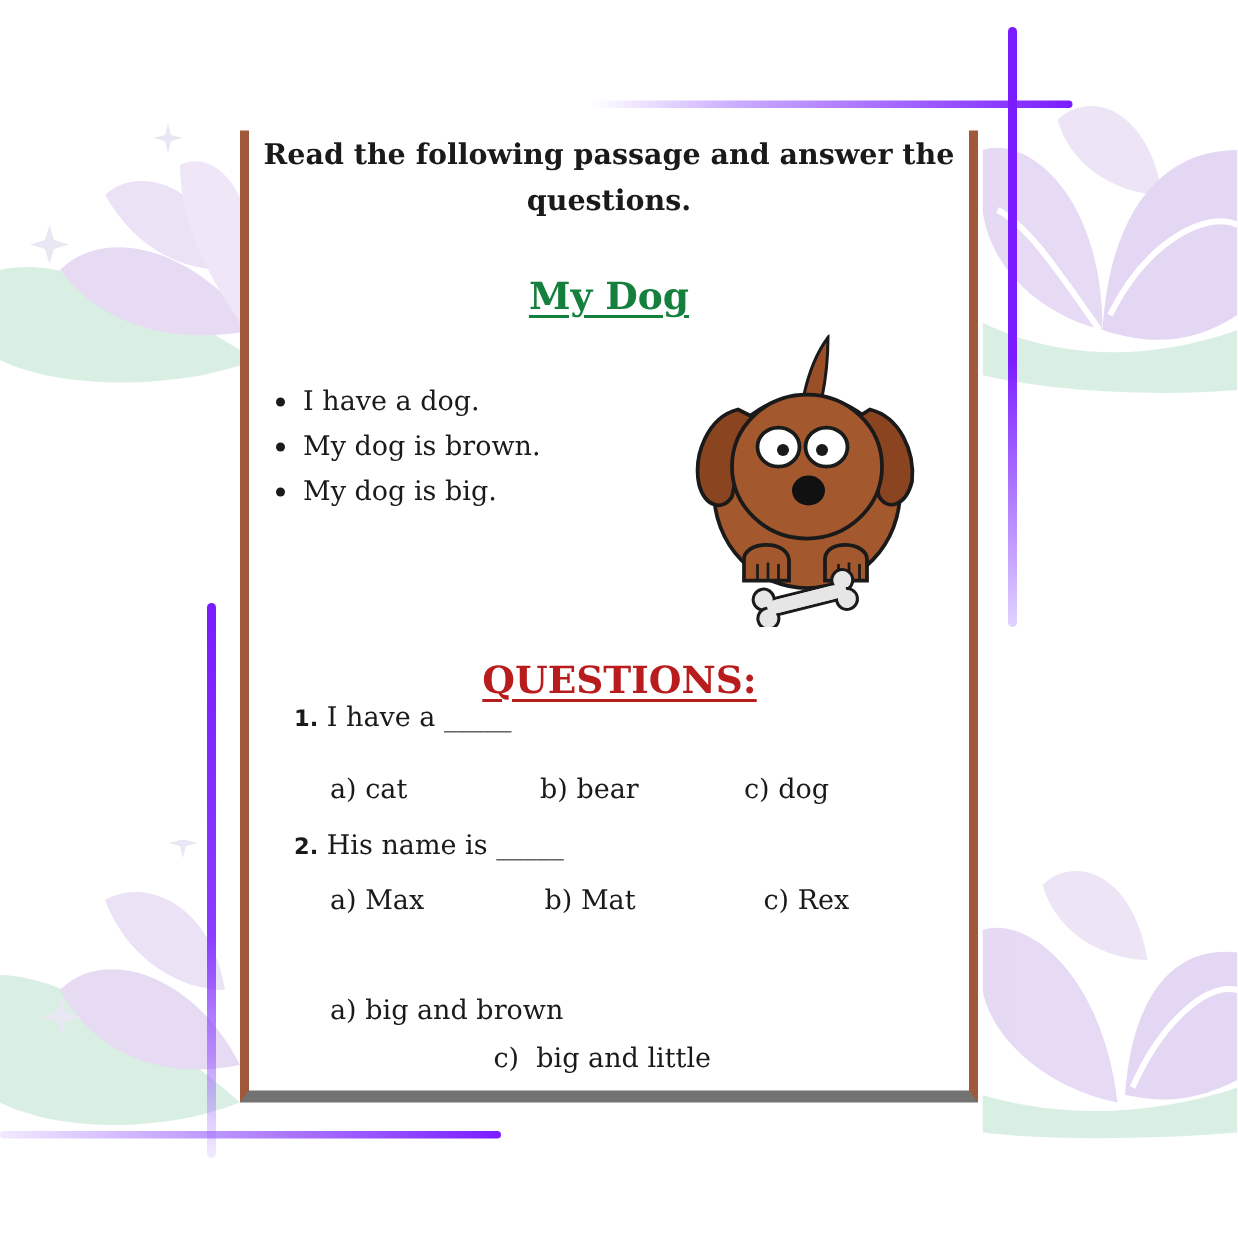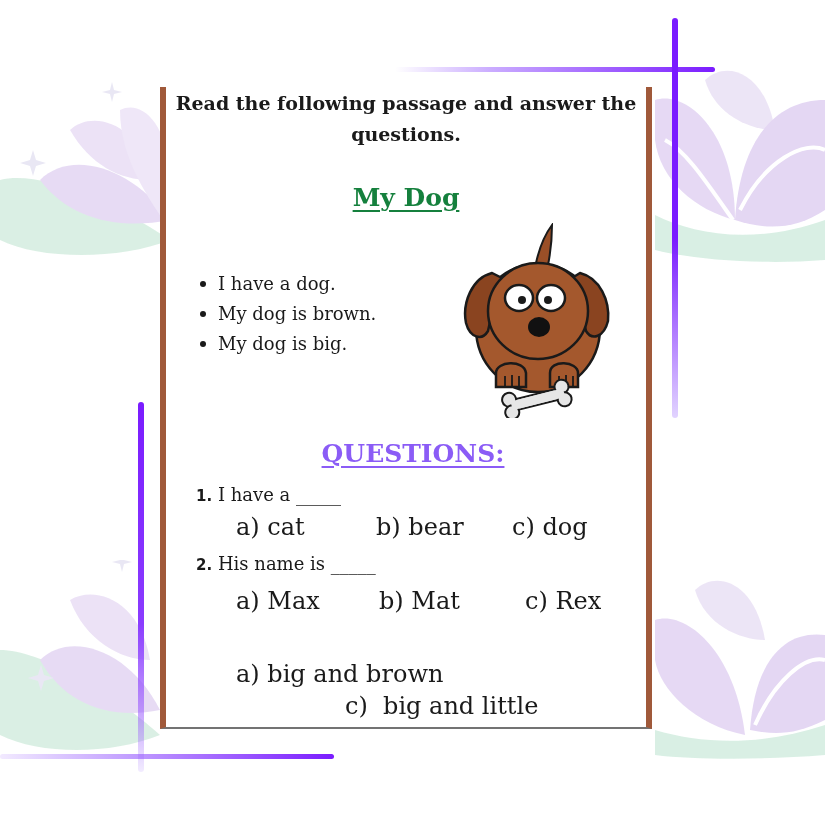--- a/index.html
+++ b/index.html
@@ -27,54 +27,54 @@
     .pl-bot-h {
       left: 0px; top: 754px; width: 334px; height: 5px;
       background: linear-gradient(90deg, rgba(190,150,255,0.2) 0%, rgba(150,90,255,0.6) 40%, #7a1cff 100%);
     }
 
     .card {
       position: absolute; left: 160px; top: 87px; width: 480px; height: 640px;
       background: #ffffff;
       border-left: 6px solid #a0593a;
       border-right: 6px solid #a0593a;
-      border-bottom: 2px solid #737373;
+      border-bottom: 8px solid #737373;
       box-sizing: content-box;
     }
     .instructions {
       position: absolute; left: 0; top: 0; width: 480px;
       text-align: center; font-weight: bold; font-size: 19px; line-height: 31px;
       padding-top: 1px;
     }
     .title {
       position: absolute; left: 0; top: 96px; width: 480px; text-align: center;
       font-size: 25px; font-weight: bold; color: #15803d;
       text-decoration: underline; text-decoration-thickness: 2px; text-underline-offset: 4px;
     }
     .passage {
-      position: absolute; left: 14px; top: 166px; margin: 16px; padding: 0; list-style: none;
+      position: absolute; left: 14px; top: 166px; margin: 0; padding: 0; list-style: none;
     }
     .passage li {
       font-size: 18px; line-height: 30px; position: relative; padding-left: 22px;
     }
     .passage li .bullet {
       position: absolute; left: 4px; top: 12px; width: 6px; height: 6px; border-radius: 50%; background: #1a1a1a;
     }
     .dog { position: absolute; left: 296px; top: 136px; width: 150px; height: 195px; }
 
     .q-heading {
       position: absolute; left: 0; top: 352px; width: 480px; text-align: center; padding-left: 14px; box-sizing: border-box;
-      font-size: 25px; font-weight: bold; color: #8b5cf6;
+      font-size: 25px; font-weight: bold; color: #b91c1c;
       text-decoration: underline; text-decoration-thickness: 2px; text-underline-offset: 4px;
     }
     .question {
       position: absolute; left: 30px; font-size: 18px; line-height: 24px; white-space: pre;
     }
     .question .num { font-family: "DejaVu Sans", sans-serif; font-weight: bold; font-size: 15px; }
-    .option { position: absolute; font-size: 24px; line-height: 24px; white-space: pre; margin-left: 16px; }
+    .option { position: absolute; font-size: 18px; line-height: 24px; white-space: pre; }
   </style>
 </head>
 <body>
 
 <svg class="lotus" style="left:0;top:70px" width="170" height="200" viewBox="0 0 170 200">
   <path d="M0 110 C40 100 110 130 170 170 C120 190 40 190 0 170 Z" fill="#d9efe3"></path>
   <path d="M40 110 C70 80 130 95 170 150 C120 160 70 150 40 110 Z" fill="#e6daf4"></path>
   <path d="M70 60 C90 40 140 50 150 110 C120 110 90 95 70 60 Z" fill="#ebe1f6"></path>
   <path d="M120 40 C140 30 165 50 170 100 L170 160 C150 130 120 90 120 40 Z" fill="#efe6f8"></path>
   <g fill="#e8e6f4">
@@ -154,21 +154,21 @@
       <circle cx="48" cy="170" r="7" fill="#e6e6e6" stroke="#1a1a1a" stroke-width="2"></circle>
       <circle cx="48" cy="183" r="7" fill="#e6e6e6" stroke="#1a1a1a" stroke-width="2"></circle>
       <circle cx="102" cy="170" r="7" fill="#e6e6e6" stroke="#1a1a1a" stroke-width="2"></circle>
       <circle cx="102" cy="183" r="7" fill="#e6e6e6" stroke="#1a1a1a" stroke-width="2"></circle>
       <rect x="49" y="172" width="54" height="9" fill="#e6e6e6"></rect>
     </g>
   </svg>
 
   <div class="q-heading">QUESTIONS:</div>
 
-  <div class="question" style="top:396px"><span class="num">1.</span> <span>I have a _____</span></div>
+  <div class="question" style="top:380px"><span class="num">1.</span> <span>I have a _____</span></div>
   <div class="option" style="left:54px;top:428px">a) cat</div>
   <div class="option" style="left:194px;top:428px">b) bear</div>
   <div class="option" style="left:330px;top:428px">c) dog</div>
 
   <div class="question" style="top:465px"><span class="num">2.</span> <span>His name is _____</span></div>
   <div class="option" style="left:54px;top:502px">a) Max</div>
   <div class="option" style="left:197px;top:502px">b) Mat</div>
   <div class="option" style="left:343px;top:502px">c) Rex</div>
 
   <div class="option" style="left:54px;top:575px">a) big and brown</div>

